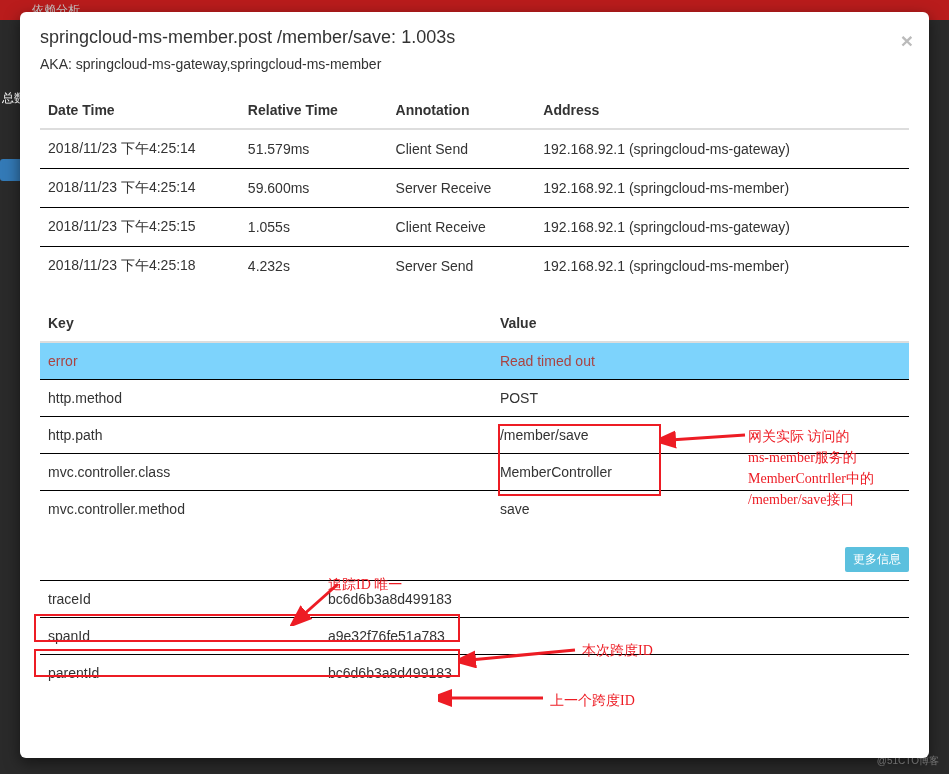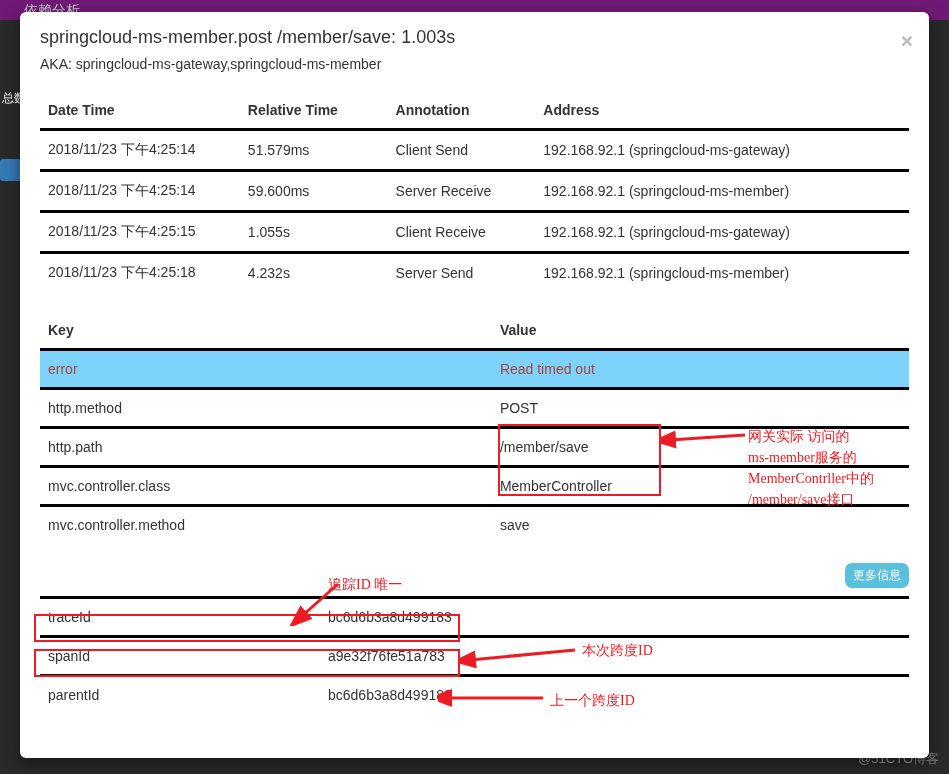--- a/index.html
+++ b/index.html
@@ -8,22 +8,22 @@
   color: #333;
   font-size: 14px;
   background: #2a2a2a;
   position: relative;
   width: 949px;
   height: 774px;
   overflow: hidden;
 }
 .backdrop-header {
   position: absolute; top: 0; left: 0; right: 0;
-  background: #701a75; color: #ccc; height: 20px; font-size: 14px;
-  padding: 2px 24px;
+  background: #b91c1c; color: #ccc; height: 20px; font-size: 12px;
+  padding: 2px 32px;
 }
 .backdrop-left {
   position: absolute; left: 0; top: 90px;
   color: #fff; font-size: 12px;
 }
 .backdrop-btn {
   background: #337ab7; color:#fff; border-radius:3px;
   padding: 4px 20px; font-size:12px; margin-top: 52px;
 }
 .modal {
@@ -37,36 +37,36 @@
 .modal-header { padding: 15px 20px 10px; }
 .modal-title { font-size: 18px; font-weight: 500; color: #333; }
 .modal-sub { font-size: 14px; color: #333; margin-top: 8px; }
 .close {
   position: absolute; right: 16px; top: 18px;
   font-size: 21px; font-weight: 700; color:#bbb; line-height: 1;
 }
 .modal-body { padding: 10px 20px 20px; }
 table { width: 100%; border-collapse: collapse; margin-bottom: 20px; }
 th { text-align: left; font-weight: 700; padding: 10px 8px; border-bottom: 2px solid #ddd; }
-td { padding: 10px 8px; border-top: 3px solid #000000; }
+td { padding: 10px 8px; border-top: 1px solid #000000; }
 .error-row { background: #7dd3fc; color: #a94442; }
 .more-info {
   float: right; background: #5bc0de; color:#fff;
-  padding: 4px 8px; border-radius:7px; font-size:12px; margin-bottom:8px;
+  padding: 4px 8px; border-radius:2px; font-size:12px; margin-bottom:8px;
 }
 .clearfix::after { content:""; display:table; clear:both; }
 .id-table td:first-child { width: 280px; }
 
 
 .anno-box { position:absolute; border:2px solid #ed1c24; pointer-events:none; }
 .anno-text { position:absolute; color:#ed1c24; font-family: "SimSun","宋体",serif; font-size:14px; line-height:1.5; pointer-events:none; }
 
 .watermark {
   position:absolute; right:10px; bottom:6px;
-  color: rgba(255,255,255,0.35); font-size:13px;
+  color: rgba(255,255,255,0.35); font-size:10px;
 }
 
 svg.arrow { position:absolute; pointer-events:none; }
 </style>
 </head>
 <body>
 
 <div class="backdrop-header">
   <span>依赖分析</span>
 </div>

